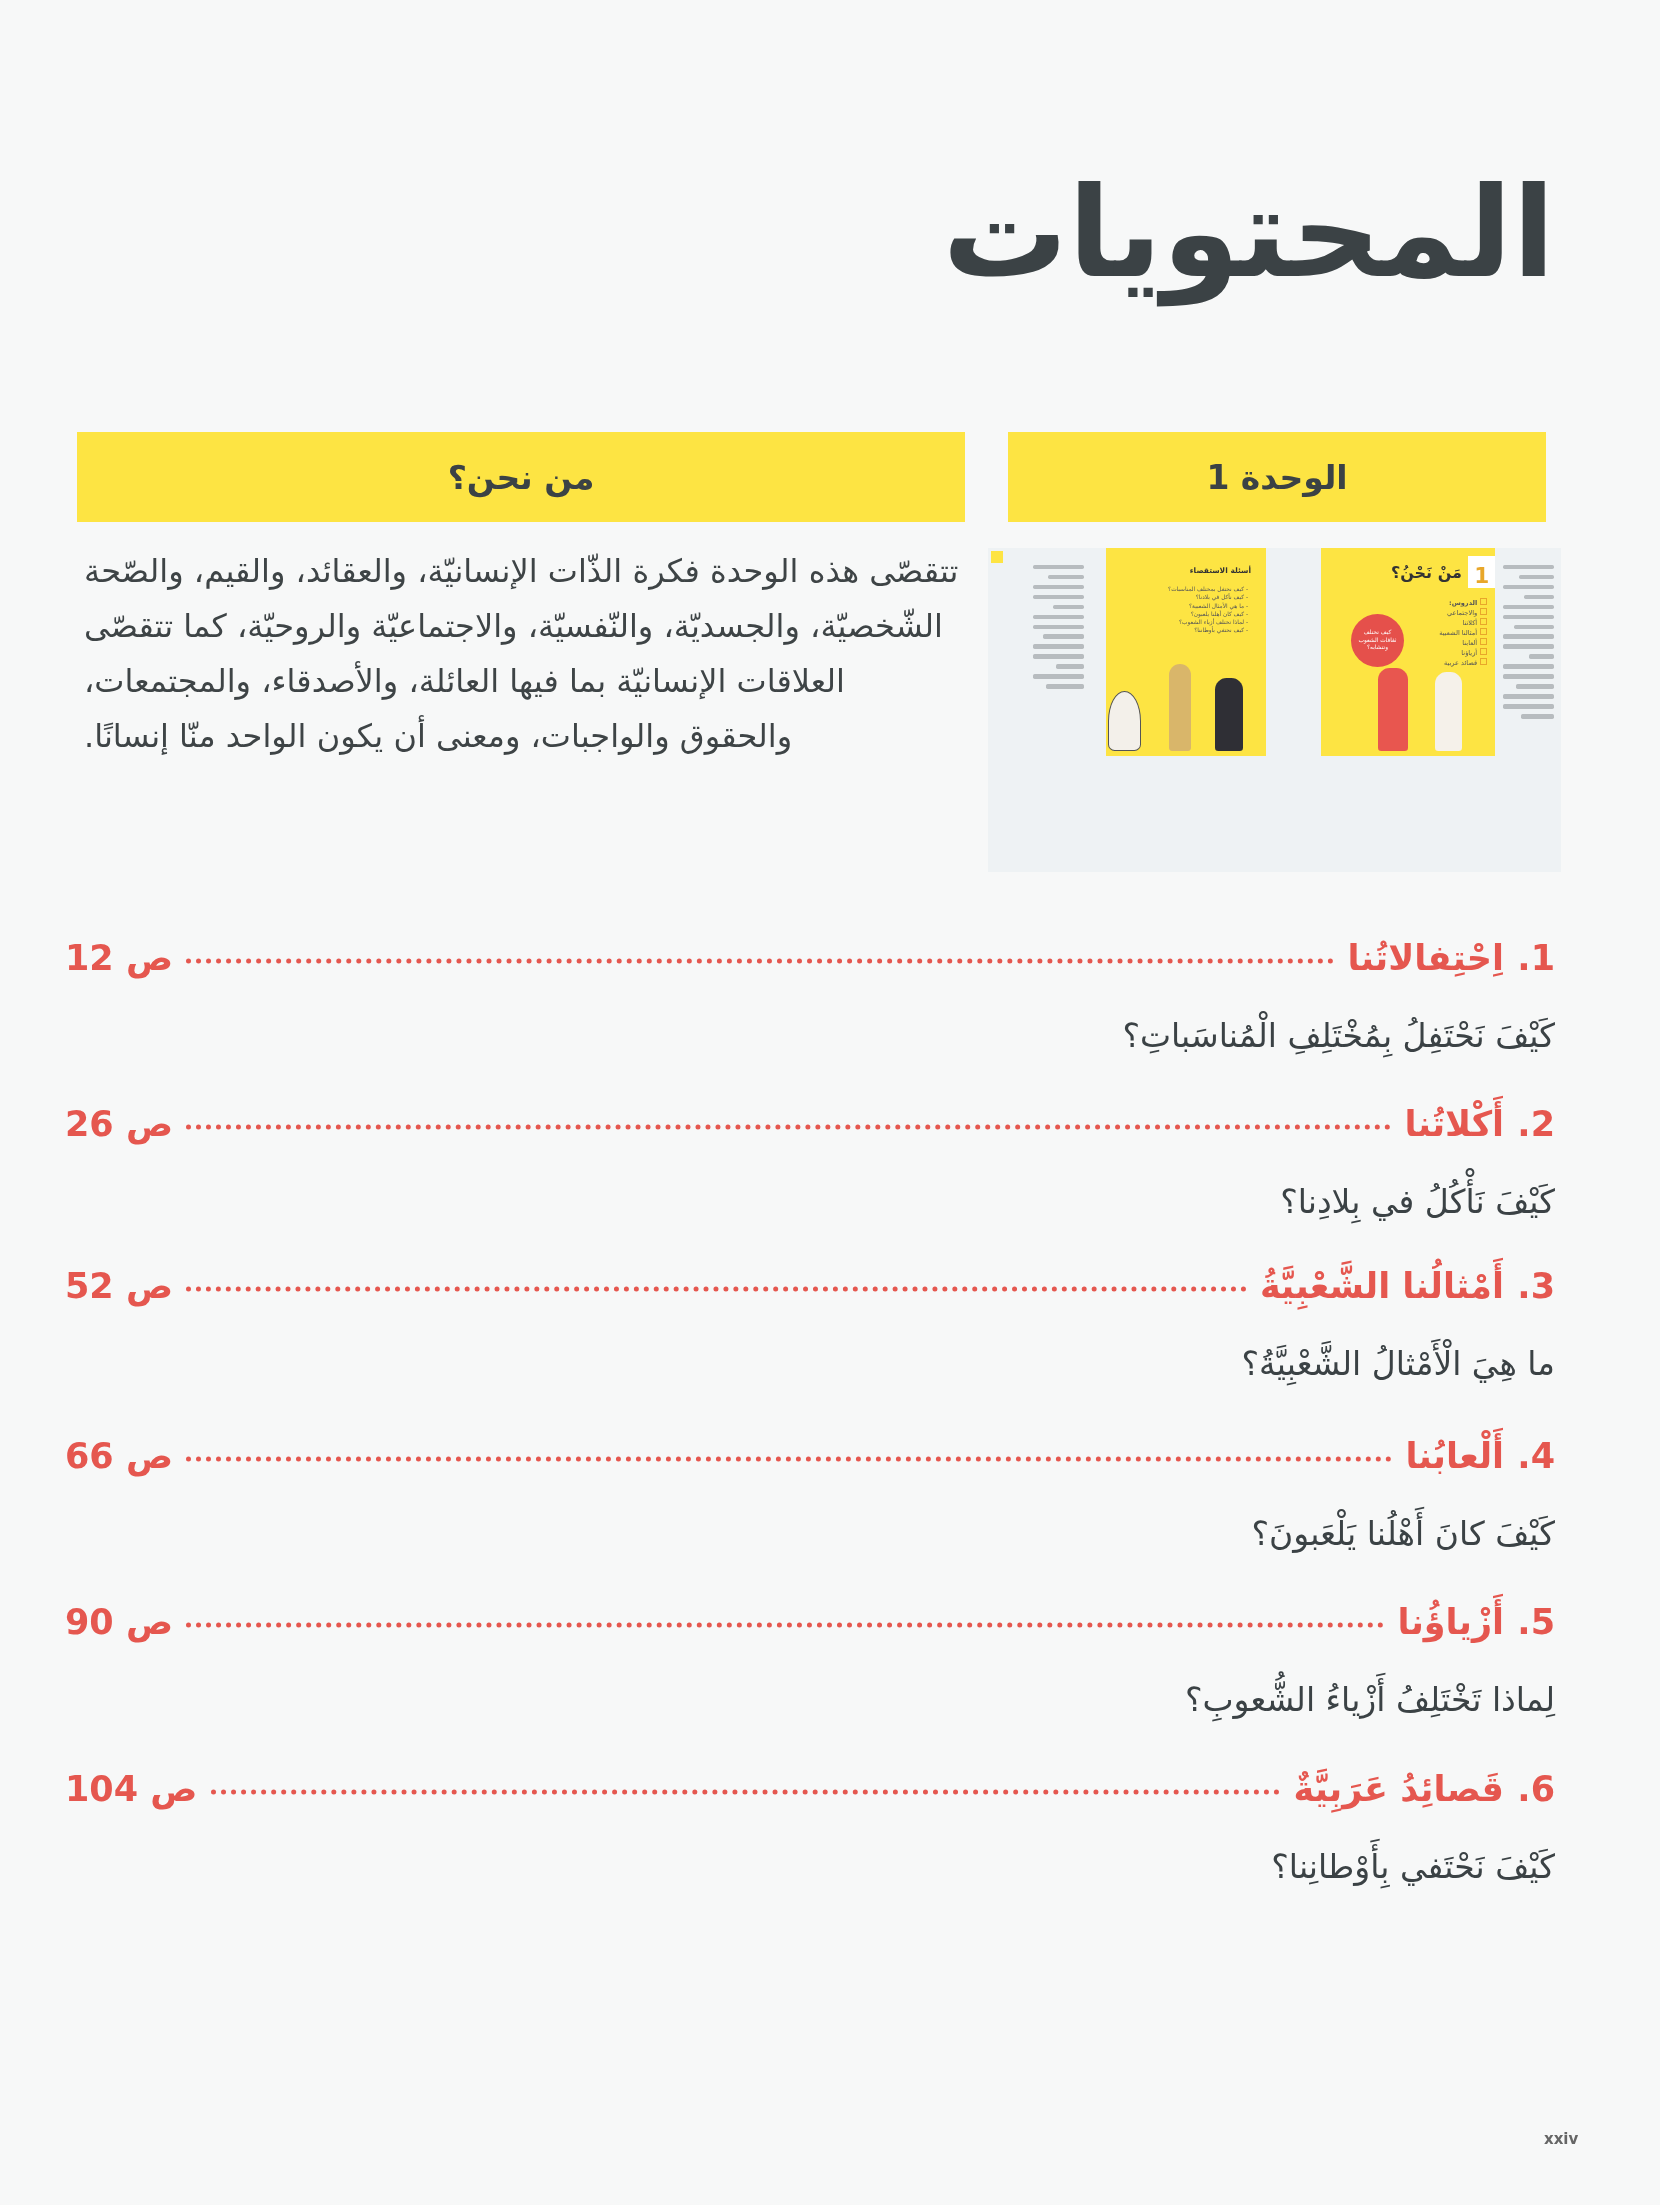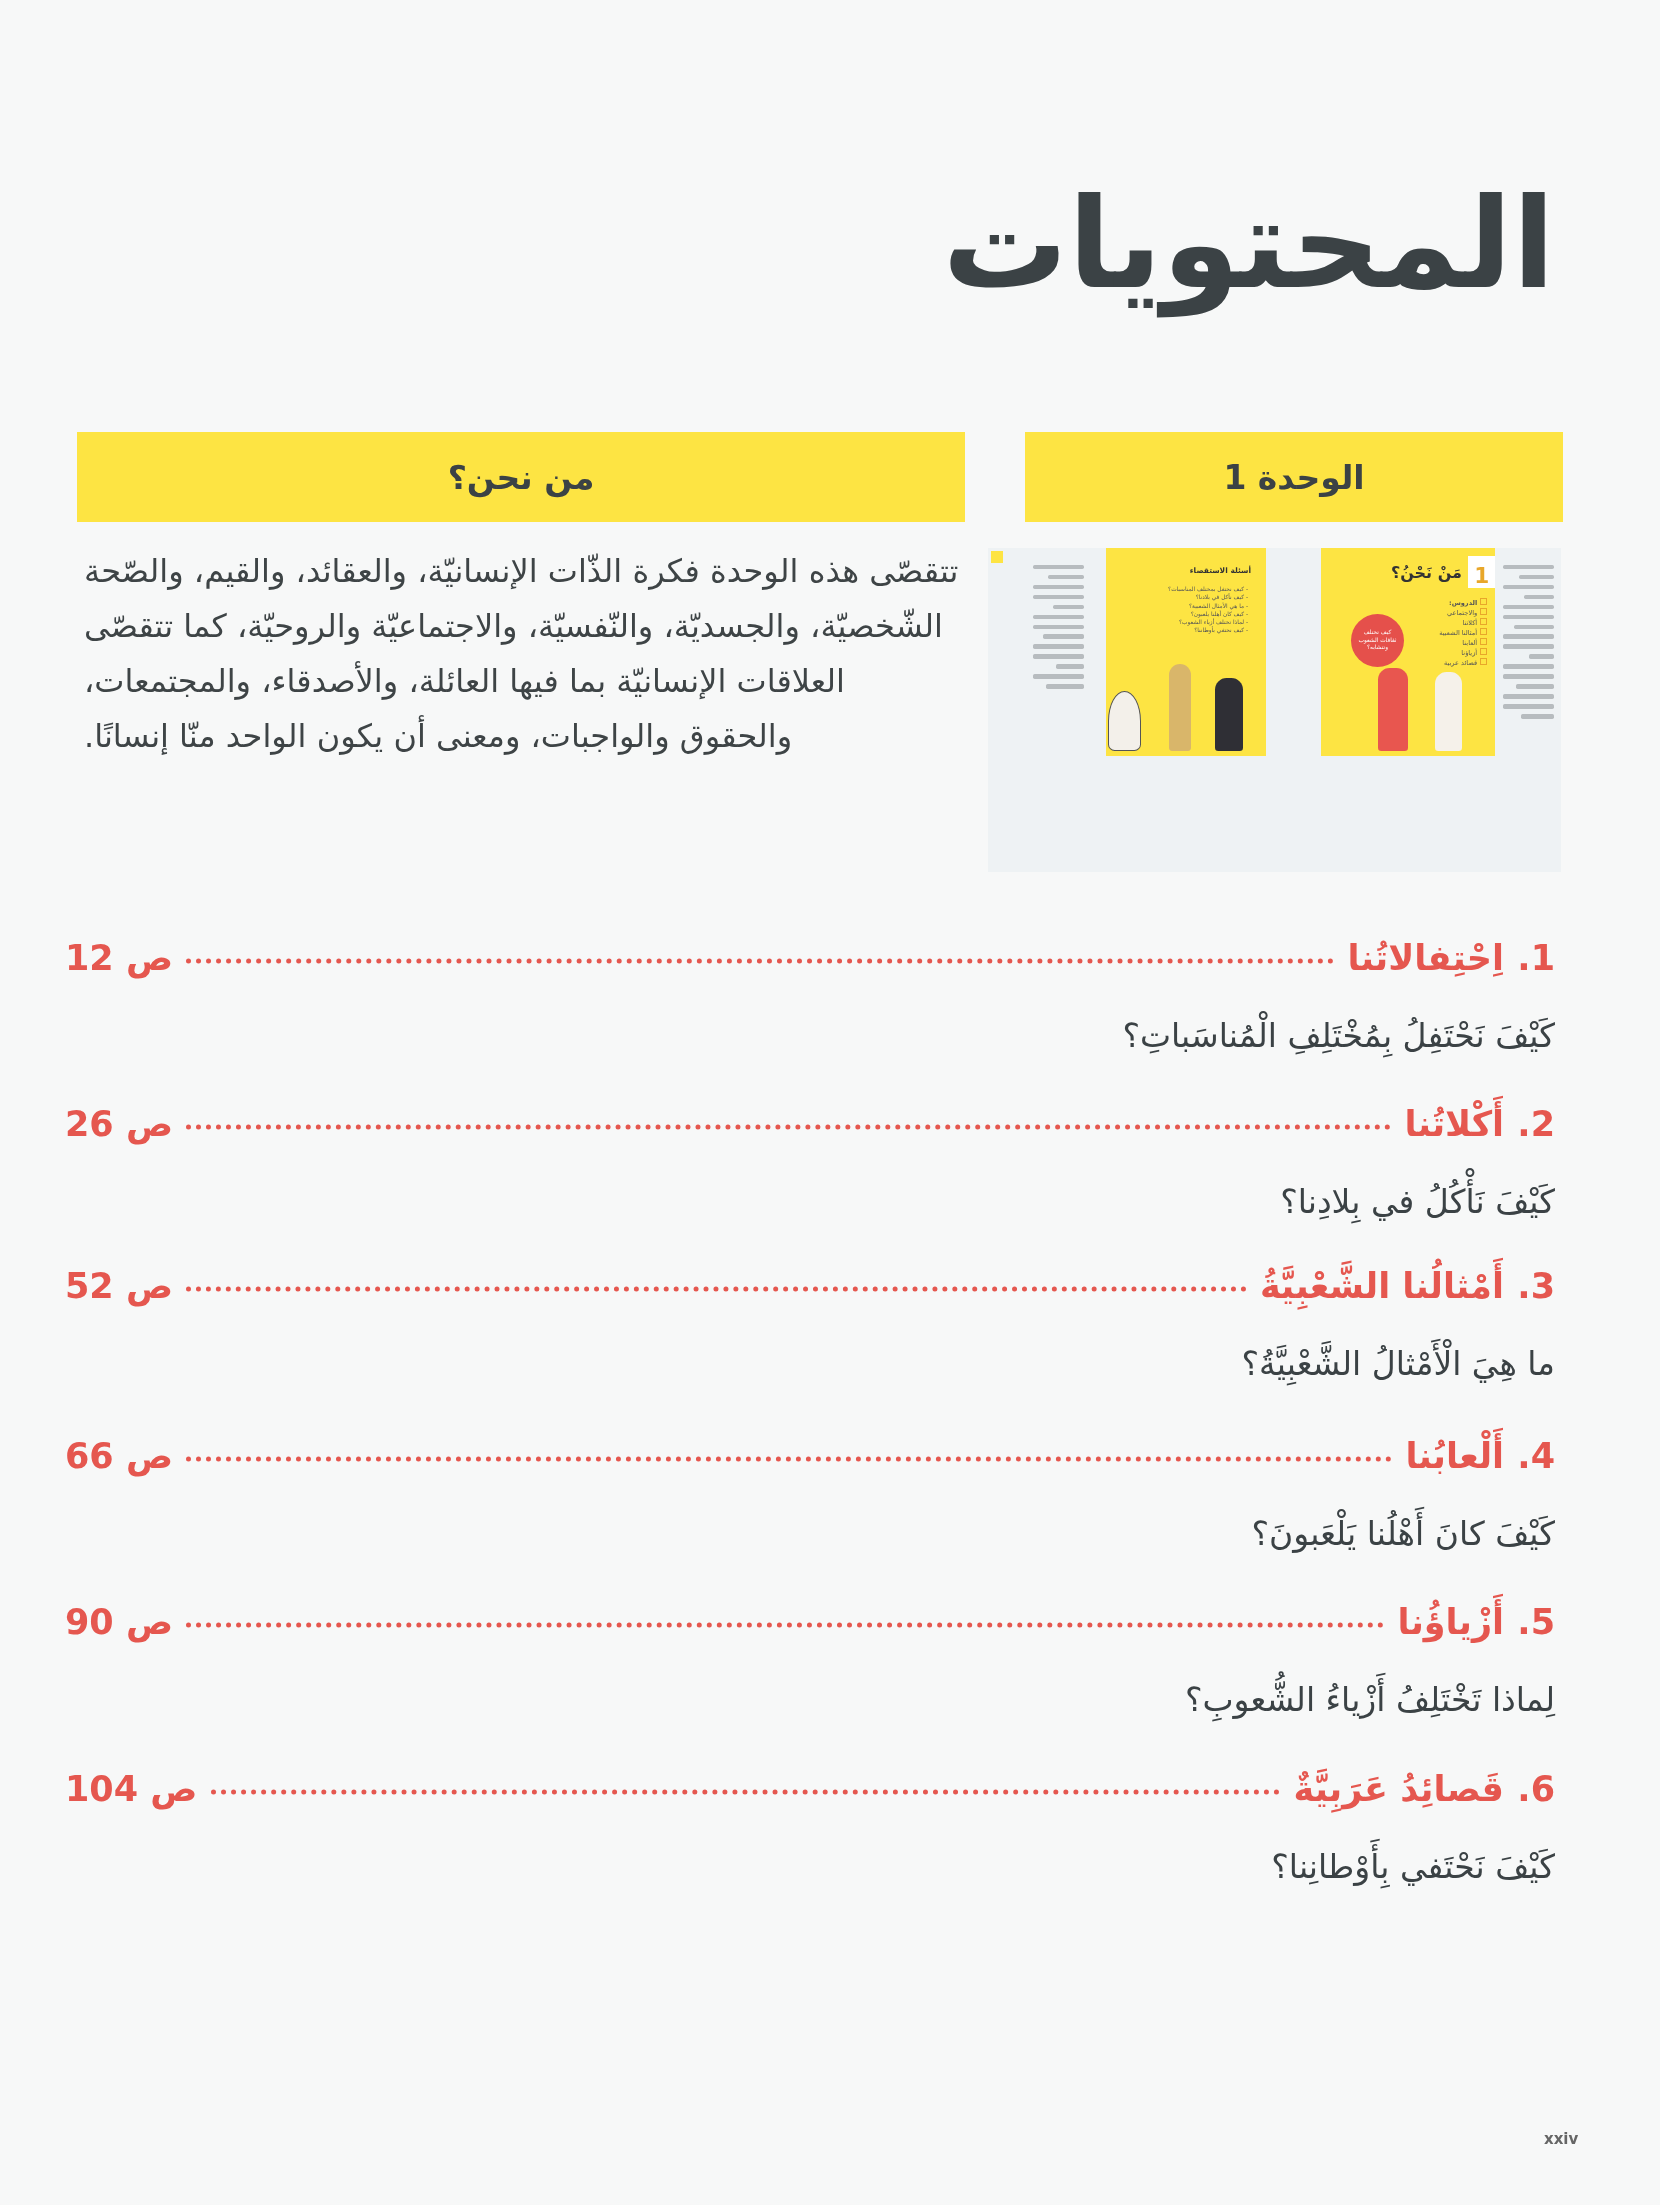--- a/index.html
+++ b/index.html
@@ -9,36 +9,36 @@
       font-family: "DejaVu Sans", sans-serif;
       color: #3e4446;
       position: relative;
       overflow: hidden;
     }
     .page { position: absolute; inset: 0; direction: rtl; }
 
     
     .page-title {
       position: absolute;
-      right: 106px; top: 181px;
+      right: 106px; top: 170px;
       font-size: 125px; font-weight: bold;
       color: #3b4245;
       line-height: 1;
       letter-spacing: 0;
     }
 
     
     .bar {
       position: absolute;
       top: 432px; height: 90px;
       background: #fde443;
       display: flex; align-items: center; justify-content: center;
       font-size: 33px; font-weight: bold; color: #3b4245;
     }
-    .bar-unit { right: 98px; width: 538px; }
+    .bar-unit { right: 115px; width: 538px; }
     .bar-title { right: 696px; width: 888px; }
 
     
     .thumb {
       position: absolute;
       right: 100px; top: 548px;
       width: 573px; height: 324px;
       background: #eef2f4;
     }
     .thumb .sheet {

